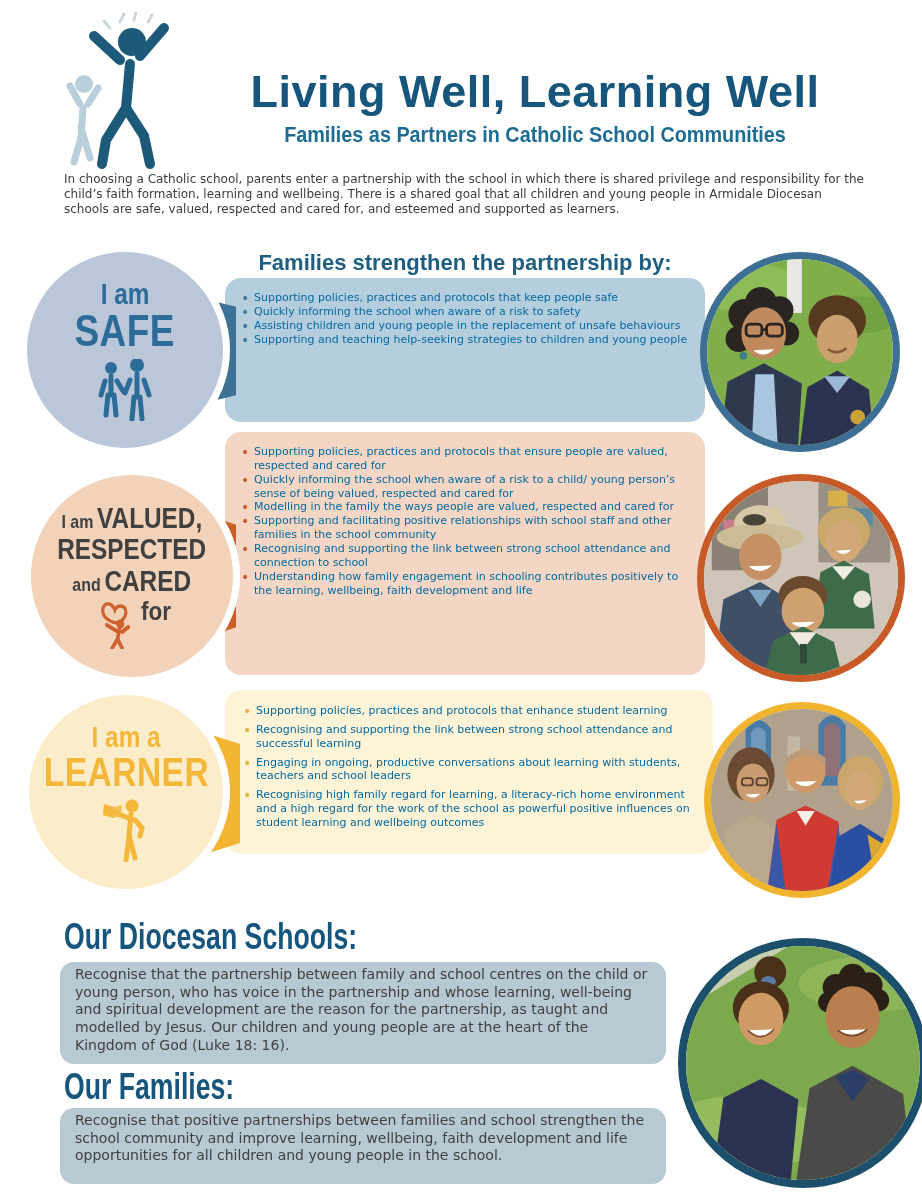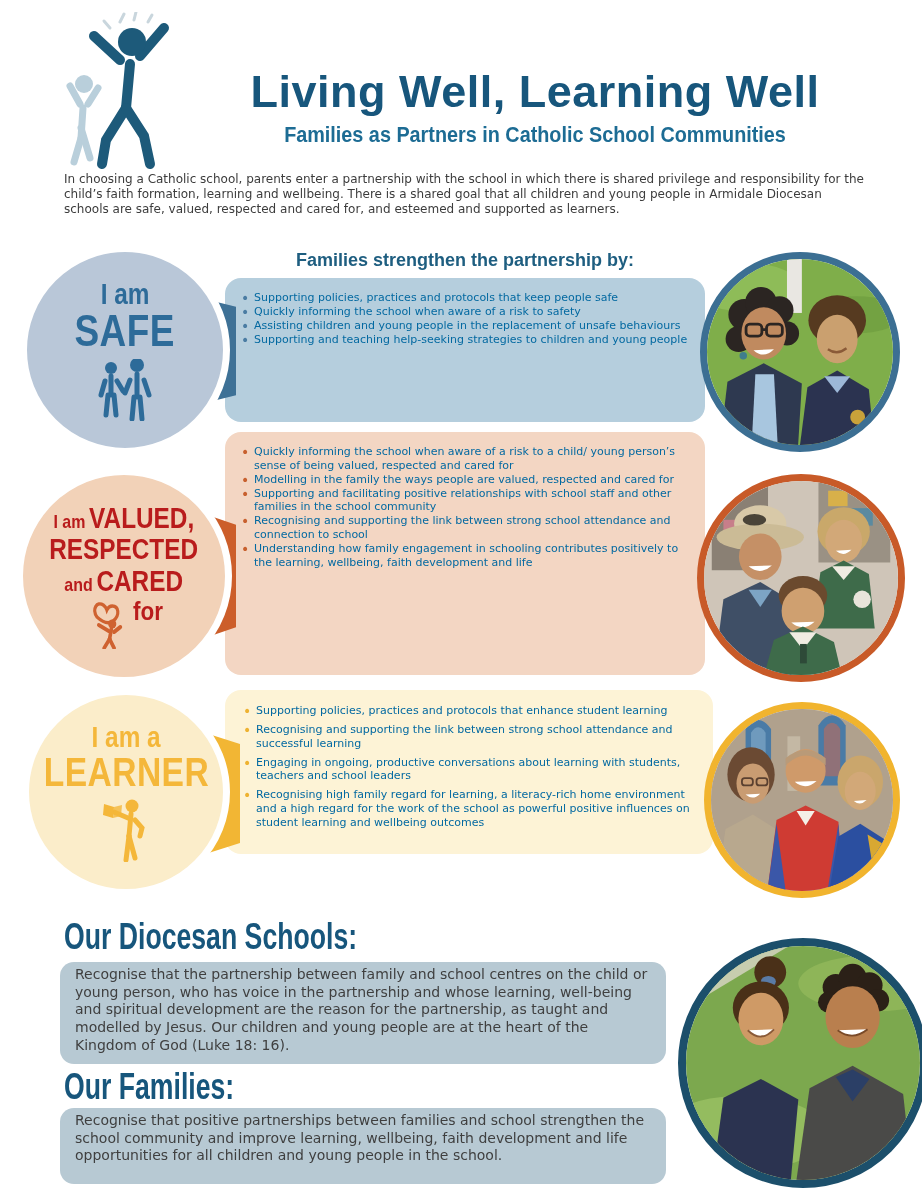--- a/index.html
+++ b/index.html
@@ -21,21 +21,21 @@
     font-family:"Liberation Sans", sans-serif; font-weight:bold;
     font-size:22px; color:#1d6c94; transform:scaleX(0.9);
   }
   .intro {
     position:absolute; left:64px; top:172px; width:806px;
     font-size:12px; line-height:1.27; color:#3c3c3c;
   }
   .partner-heading {
     position:absolute; left:215px; top:250px; width:500px; text-align:center;
     font-family:"Liberation Sans", sans-serif; font-weight:bold;
-    font-size:18px; color:#1e5e80;
+    font-size:22px; color:#1e5e80;
   }
   
   .panel { position:absolute; z-index:0; border-radius:16px; overflow:hidden; }
   .panel ul { list-style:none; font-size:11px; line-height:1.26; color:#0369a1; }
   .panel li { position:relative; padding-left:15px; }
   .panel li::before { content:"•"; position:absolute; left:2px; top:-1px; font-size:14px; }
   #panel1 { left:225px; top:278px; width:480px; height:144px; background:#b5cedd; padding:13px 12px 8px 14px; }
   #panel2 { left:225px; top:432px; width:480px; height:243px; background:#f3d6c3; padding:13px 12px 8px 14px; }
   #panel3 { left:225px; top:690px; width:488px; height:164px; background:#fdf3d6; padding:14px 12px 8px 16px; }
   #panel3 li { margin-bottom:5px; }
@@ -45,21 +45,21 @@
   .arrow { position:absolute; z-index:1; }
   #arrow1 { left:152px; top:286px; width:84px; height:130px; background:#3e7196; clip-path:polygon(0 0,100% 16%,100% 84%,0 100%); }
   #arrow2 { left:152px; top:496px; width:84px; height:160px; background:#cc5e2a; clip-path:polygon(0 0,100% 18%,100% 82%,0 100%); }
   #arrow3 { left:152px; top:716px; width:88px; height:155px; background:#f2b634; clip-path:polygon(0 0,100% 18%,100% 82%,0 100%); }
   .circle {
     position:absolute; z-index:2; border-radius:50%; border:7px solid #ffffff;
     display:flex; flex-direction:column; align-items:center; justify-content:center;
     text-align:center; font-family:"Liberation Sans", sans-serif; font-weight:bold;
   }
   #circle1 { left:20px; top:245px; width:210px; height:210px; background:#b9c7d8; color:#2d6b99; }
-  #circle2 { left:16px; top:468px; width:216px; height:216px; background:#f2d2b8; color:#b91c1c; }
+  #circle2 { left:24px; top:468px; width:216px; height:216px; background:#f2d2b8; color:#404040; }
   #circle3 { left:22px; top:688px; width:208px; height:208px; background:#fbedca; color:#f4b73a; }
   .badge-line { display:block; line-height:1.0; transform:scaleX(0.84); white-space:nowrap; }
   .bl-sm { font-size:29px; }
   .bl-lg { font-size:44px; letter-spacing:0.5px; }
   .bl-mix-sm { font-size:19px; }
   .bl-mix-lg { font-size:29px; }
   .bl-for { font-size:25px; }
   #circle2 .badge-line { line-height:1.08; }
   .for-row { display:flex; align-items:flex-start; justify-content:center; gap:2px; transform:scaleX(0.9); }
   .badge-icon { margin-top:6px; }
@@ -184,20 +184,21 @@
       <polygon points="100,200 108,138 140,120 174,140 180,200" fill="#2b3350"></polygon>
       <polygon points="126,126 154,126 140,144" fill="#9db8d8"></polygon>
       <circle cx="162" cy="170" r="8" fill="#c9a23a"></circle>
     </svg>
   </div>
 
   <div class="arrow" id="arrow2"></div>
   <div class="panel s2" id="panel2">
     <ul>
 
+    <li><span>Supporting policies, practices and protocols that ensure people are valued, respected and cared for</span></li>
         <li><span>Quickly informing the school when aware of a risk to a child/ young person’s sense of being valued, respected and cared for</span></li>
         <li><span>Modelling in the family the ways people are valued, respected and cared for</span></li>
         <li><span>Supporting and facilitating positive relationships with school staff and other families in the school community</span></li>
         <li><span>Recognising and supporting the link between strong school attendance and connection to school</span></li>
         <li><span>Understanding how family engagement in schooling contributes positively to the learning, wellbeing, faith development and life</span></li>
       </ul>
   </div>
   <div class="circle" id="circle2">
     <span class="badge-line"><span class="bl-mix-sm">I am</span> <span class="bl-mix-lg">VALUED,</span></span>
     <span class="badge-line bl-mix-lg">RESPECTED</span>

